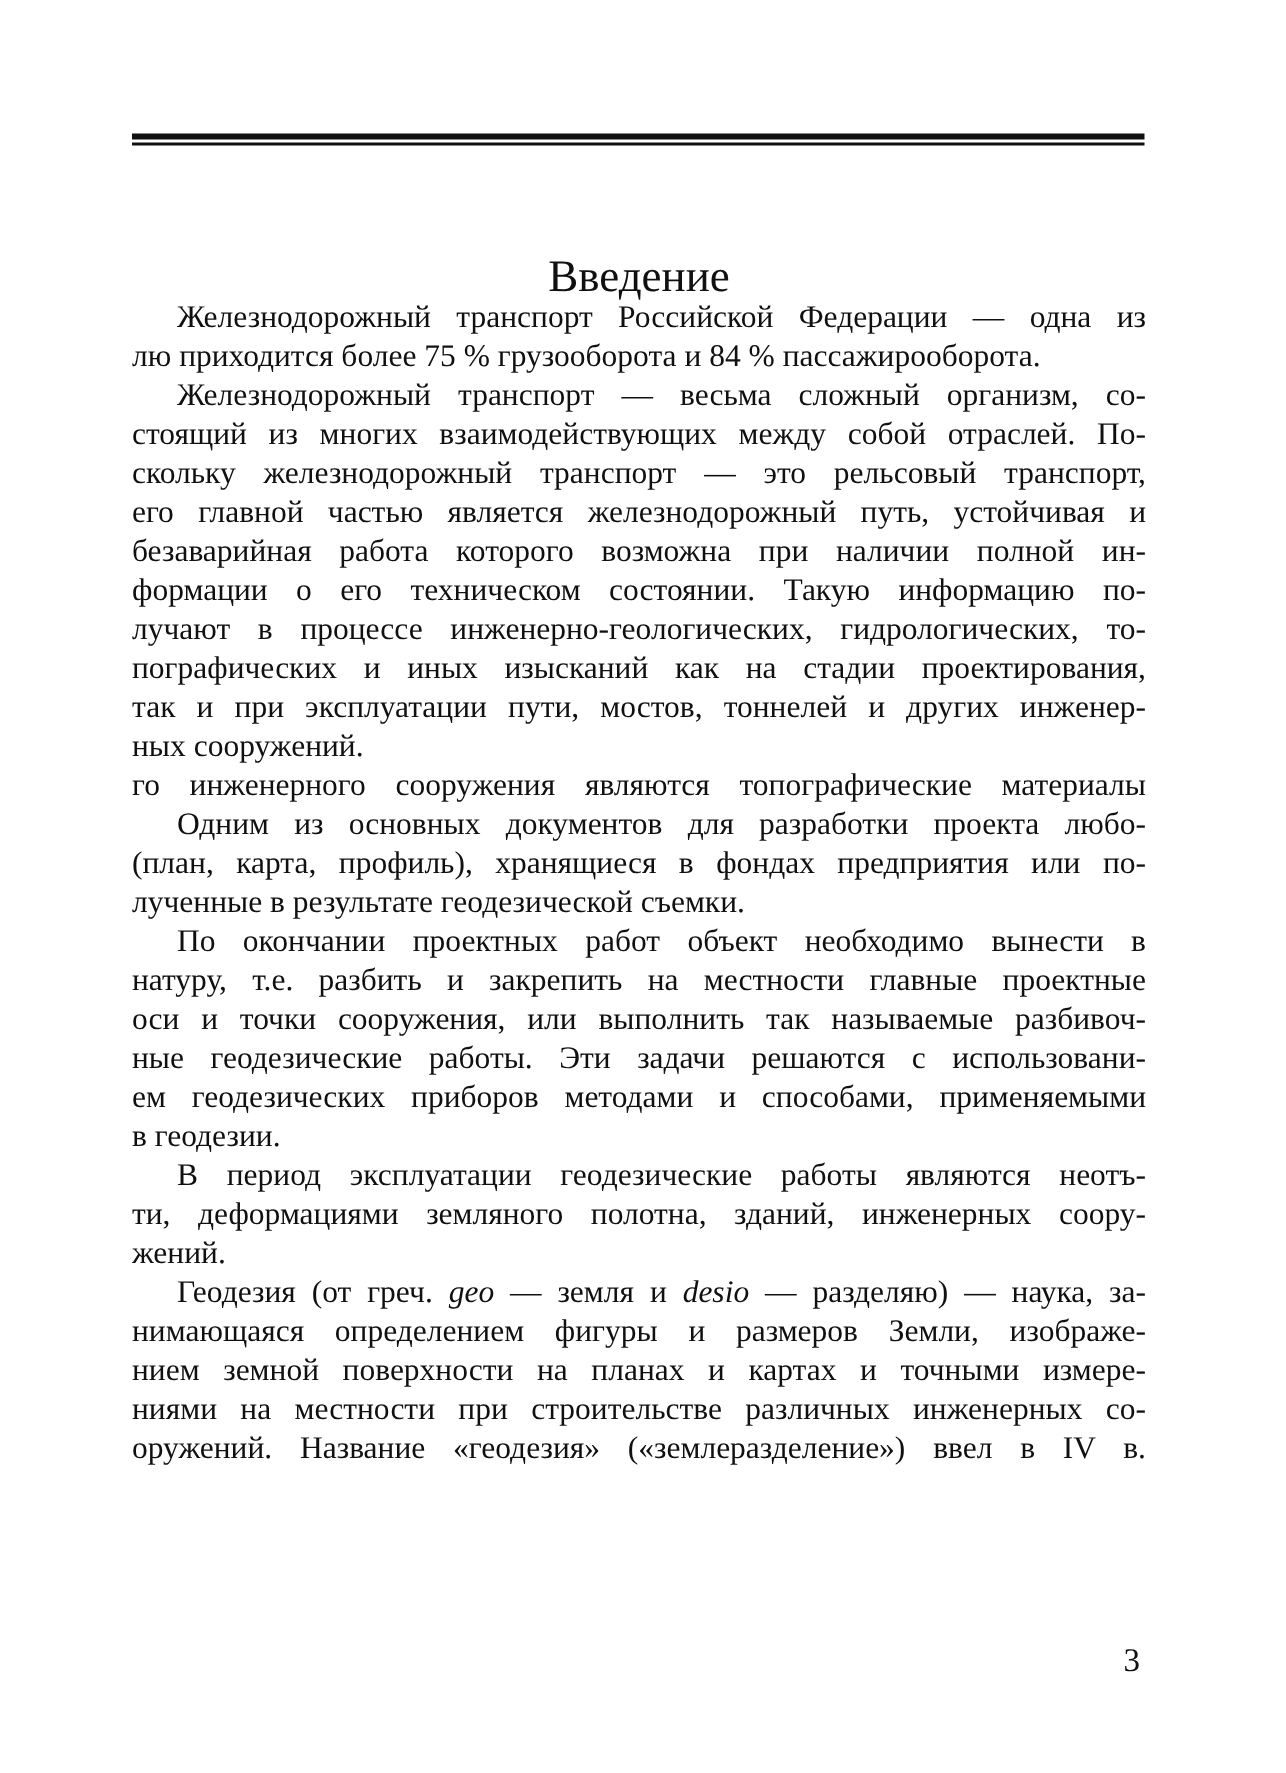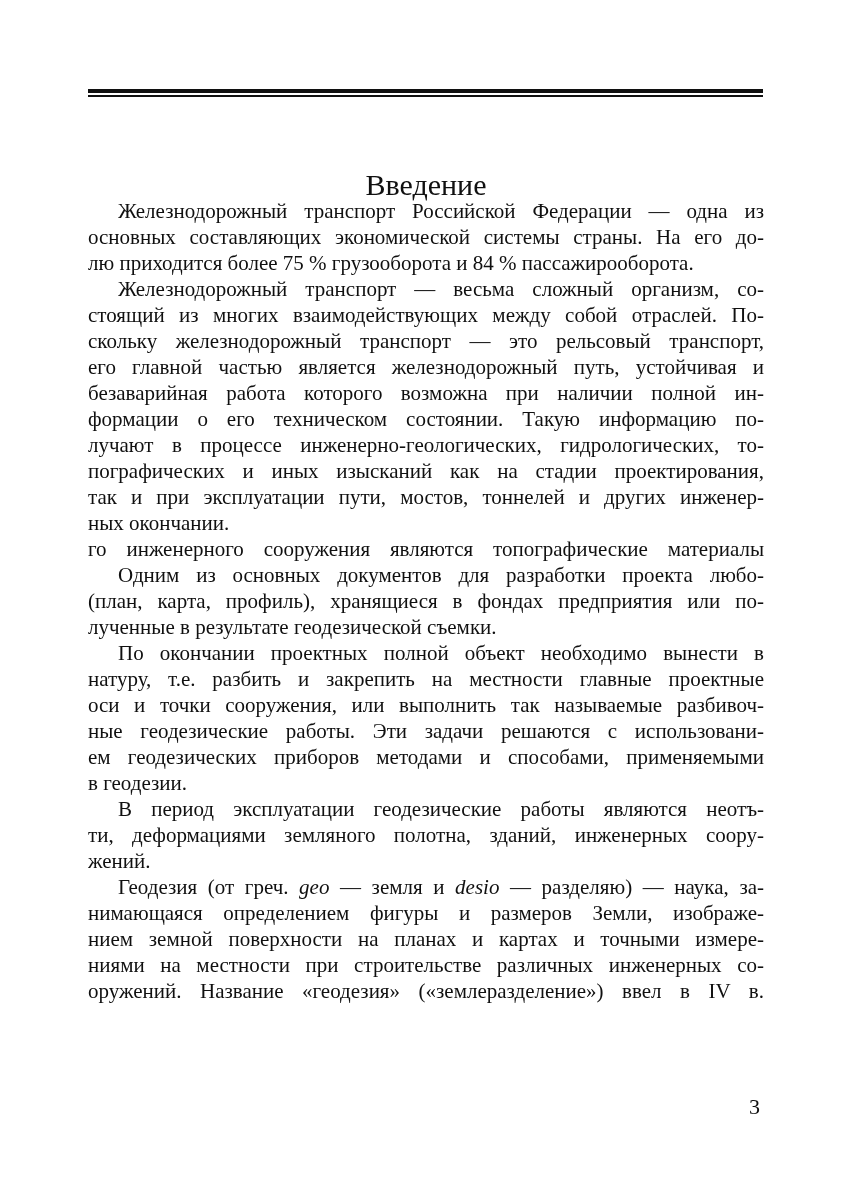--- a/index.html
+++ b/index.html
@@ -63,43 +63,42 @@
 </style>
 </head>
 <body>
 
 <div class="page">
   <div class="rule"></div>
   <h1 class="title">Введение</h1>
   <div class="body-text">
       <div class="paragraph">
         <div class="line first">Железнодорожный транспорт Российской Федерации — одна из</div>
-        <div class="line">основных составляющих экономической системы страны. На его до-</div>
         <div class="line last">лю приходится более 75 % грузооборота и 84 % пассажирооборота.</div>
       </div>
       <div class="paragraph">
         <div class="line first">Железнодорожный транспорт — весьма сложный организм, со-</div>
         <div class="line">стоящий из многих взаимодействующих между собой отраслей. По-</div>
         <div class="line">скольку железнодорожный транспорт — это рельсовый транспорт,</div>
         <div class="line">его главной частью является железнодорожный путь, устойчивая и</div>
         <div class="line">безаварийная работа которого возможна при наличии полной ин-</div>
         <div class="line">формации о его техническом состоянии. Такую информацию по-</div>
         <div class="line">лучают в процессе инженерно-геологических, гидрологических, то-</div>
         <div class="line">пографических и иных изысканий как на стадии проектирования,</div>
         <div class="line">так и при эксплуатации пути, мостов, тоннелей и других инженер-</div>
-        <div class="line last">ных окончании.</div>
+        <div class="line last">ных сооружений.</div>
       </div>
       <div class="paragraph">
         <div class="line">го инженерного сооружения являются топографические материалы</div>
         <div class="line first">Одним из основных документов для разработки проекта любо-</div>
         <div class="line">(план, карта, профиль), хранящиеся в фондах предприятия или по-</div>
         <div class="line last">лученные в результате геодезической съемки.</div>
       </div>
       <div class="paragraph">
-        <div class="line first">По окончании проектных полной объект необходимо вынести в</div>
+        <div class="line first">По окончании проектных работ объект необходимо вынести в</div>
         <div class="line">натуру, т.е. разбить и закрепить на местности главные проектные</div>
         <div class="line">оси и точки сооружения, или выполнить так называемые разбивоч-</div>
         <div class="line">ные геодезические работы. Эти задачи решаются с использовани-</div>
         <div class="line">ем геодезических приборов методами и способами, применяемыми</div>
         <div class="line last">в геодезии.</div>
       </div>
       <div class="paragraph">
       </div>
       <div class="paragraph">
         <div class="line first">В период эксплуатации геодезические работы являются неотъ-</div>

